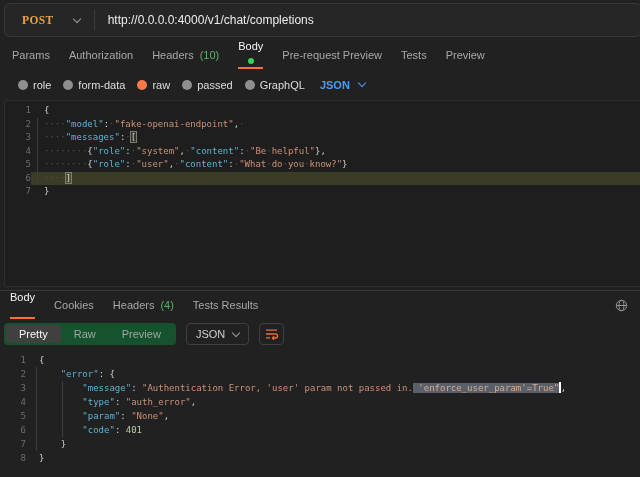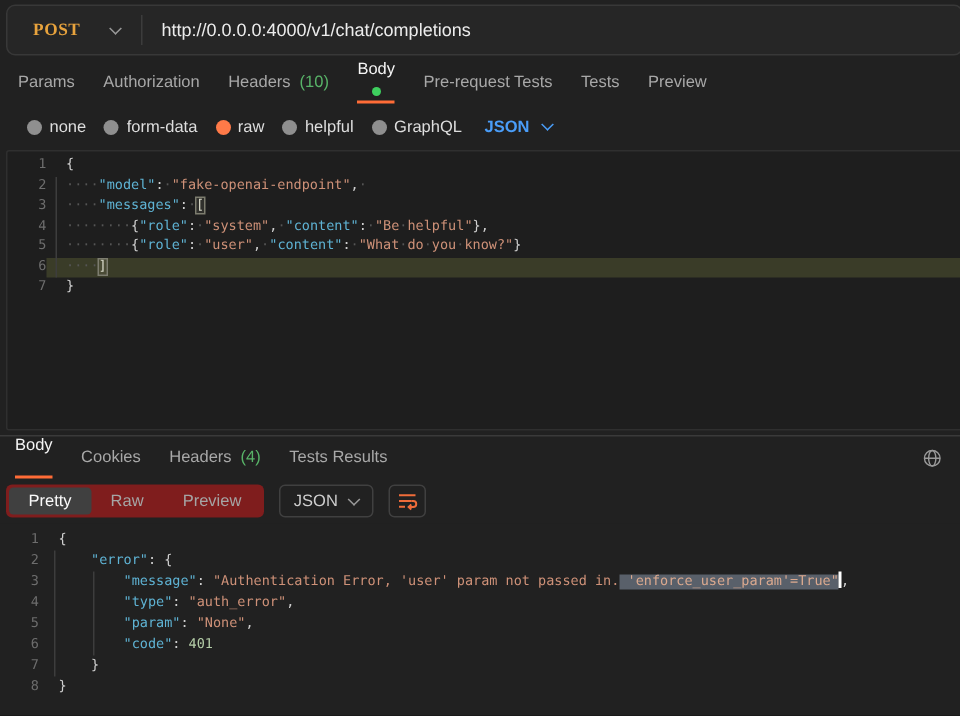--- a/index.html
+++ b/index.html
@@ -58,21 +58,21 @@
   
   .splitter{flex:0 0 4px;border-bottom:1px solid #3a3a3a;}
 
   
   .resp-tabs{flex:0 0 28px;display:flex;align-items:center;padding-left:10px;gap:19px;}
   .resp-right{margin-left:auto;display:flex;align-items:center;padding-right:12px;}
   .globe{display:flex;align-items:center;cursor:pointer;}
 
   
   .resp-toolbar{flex:0 0 30px;display:flex;align-items:center;padding-left:4px;gap:10px;}
-  .seg-group{display:flex;background:#7f1d1d;border-radius:4px;padding:2px;}
+  .seg-group{display:flex;background:#14532d;border-radius:4px;padding:2px;}
   .seg{font-size:11px;color:#a5a5a5;padding:3px 13px;border-radius:3px;cursor:pointer;}
   .seg.active{background:#404040;color:#fafafa;}
   .mini-box{display:flex;align-items:center;gap:8px;border:1px solid #404040;border-radius:4px;
             height:22px;padding:0 9px;font-size:11px;color:#cfcfcf;cursor:pointer;}
   .icon-box{width:25px;justify-content:center;padding:0;gap:0;}
 </style>
 </head>
 <body>
 
 <div class="app">
@@ -97,46 +97,46 @@
       </div>
       <div class="tab">
         <span>Headers</span>
         <span class="count">(10)</span>
       </div>
       <div class="tab active">
         <span>Body</span>
         <span class="greendot"></span>
       </div>
       <div class="tab">
-        <span>Pre-request Tests</span>
+        <span>Pre-request Preview</span>
       </div>
       <div class="tab">
         <span>Tests</span>
       </div>
       <div class="tab">
         <span>Preview</span>
       </div>
     </div>
 
   <div class="body-opts" id="body-opts">
       <div class="opt">
         <span class="radio"></span>
-        <span>none</span>
+        <span>role</span>
       </div>
       <div class="opt">
         <span class="radio"></span>
         <span>form-data</span>
       </div>
       <div class="opt sel">
         <span class="radio"></span>
         <span>raw</span>
       </div>
       <div class="opt">
         <span class="radio"></span>
-        <span>helpful</span>
+        <span>passed</span>
       </div>
       <div class="opt">
         <span class="radio"></span>
         <span>GraphQL</span>
       </div>
       <div class="fmt-select">
         <span>JSON</span>
         <span class="chev blue"></span>
       </div>
     </div>

